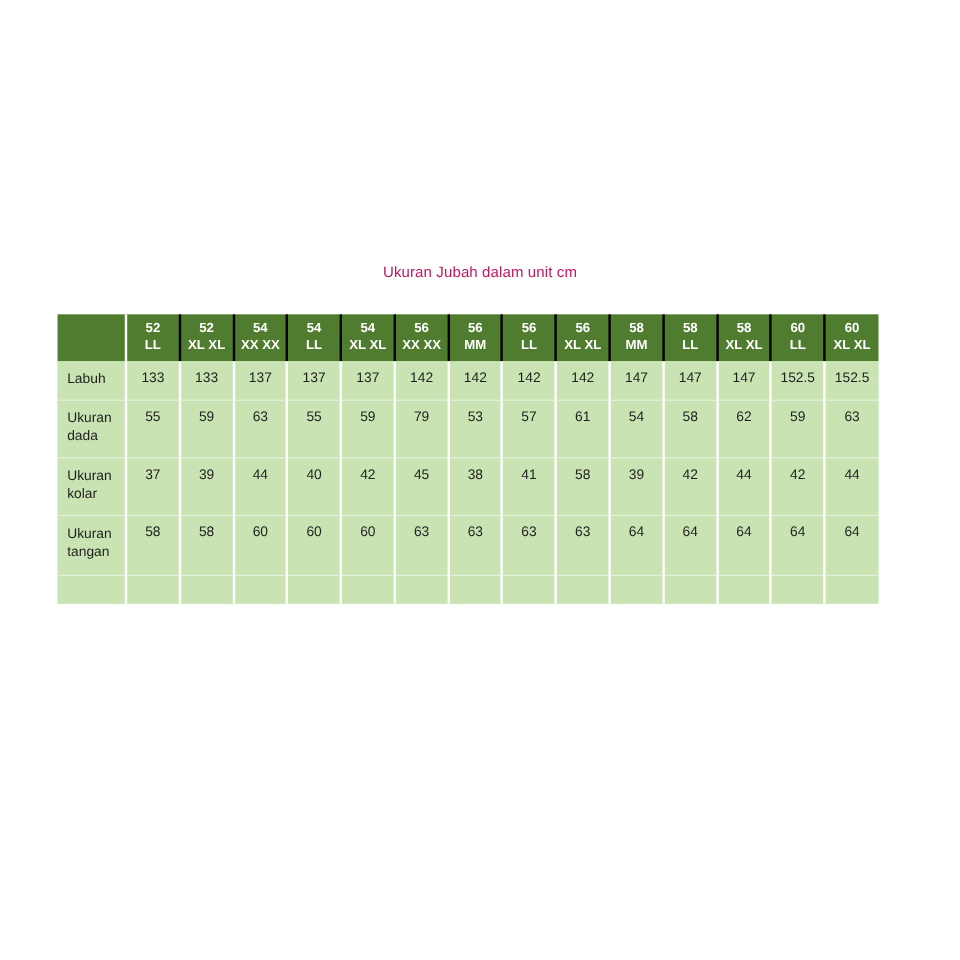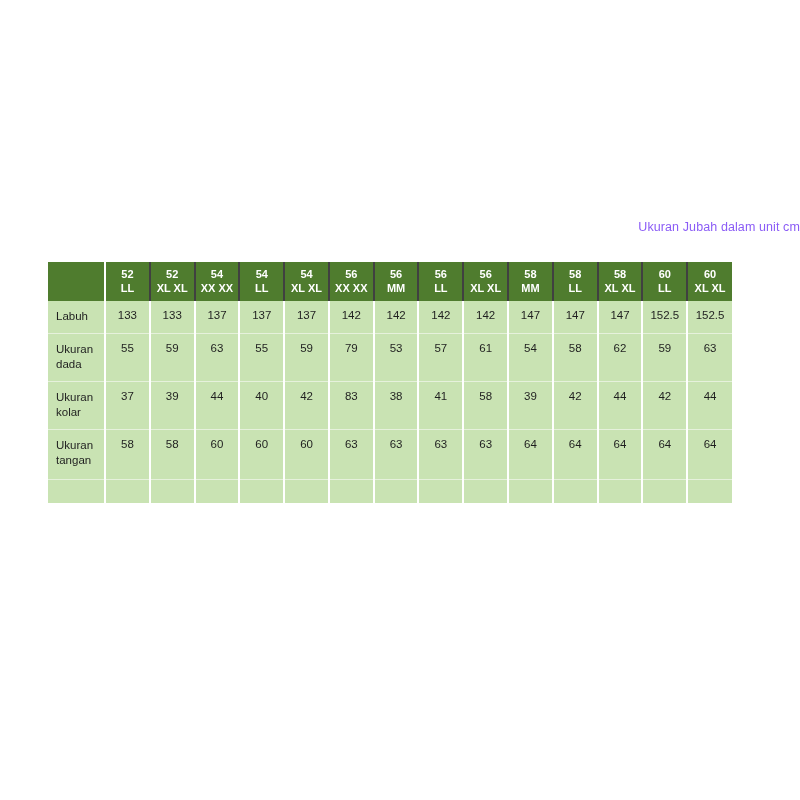--- a/index.html
+++ b/index.html
@@ -21,23 +21,23 @@
     top: 0;
     width: 800px;
     height: 800px;
   }
 
   #chart-title {
     position: absolute;
     left: 0;
     top: 220px;
     width: 800px;
-    text-align: right;
+    text-align: center;
     font-size: 12.5px;
-    color: #8b5cf6;
+    color: #be185d;
     letter-spacing: 0.1px;
     font-weight: 400;
   }
 
   #size-table-wrap {
     position: absolute;
     left: 48px;
     top: 262px;
     width: 684px;
   }
@@ -54,21 +54,21 @@
 
   table.size-table thead th {
     background: #4f7c2e;
     color: #ffffff;
     font-size: 11px;
     font-weight: bold;
     line-height: 1.28;
     text-align: center;
     vertical-align: middle;
     padding: 5px 1px 6px 1px;
-    border-right: 2px solid #404040;
+    border-right: 2px solid #000000;
     height: 32px;
     box-sizing: border-box;
   }
   table.size-table thead th.label-head {
     border-right: 2px solid #ffffff;
   }
   table.size-table thead th:last-child {
     border-right: none;
   }
   table.size-table thead th .hdr-line {
@@ -236,21 +236,21 @@
           <td>63</td>
         </tr>
 
         <tr class="r2">
           <td class="row-label">Ukuran kolar</td>
           <td>37</td>
           <td>39</td>
           <td>44</td>
           <td>40</td>
           <td>42</td>
-          <td>83</td>
+          <td>45</td>
           <td>38</td>
           <td>41</td>
           <td>58</td>
           <td>39</td>
           <td>42</td>
           <td>44</td>
           <td>42</td>
           <td>44</td>
         </tr>
 

